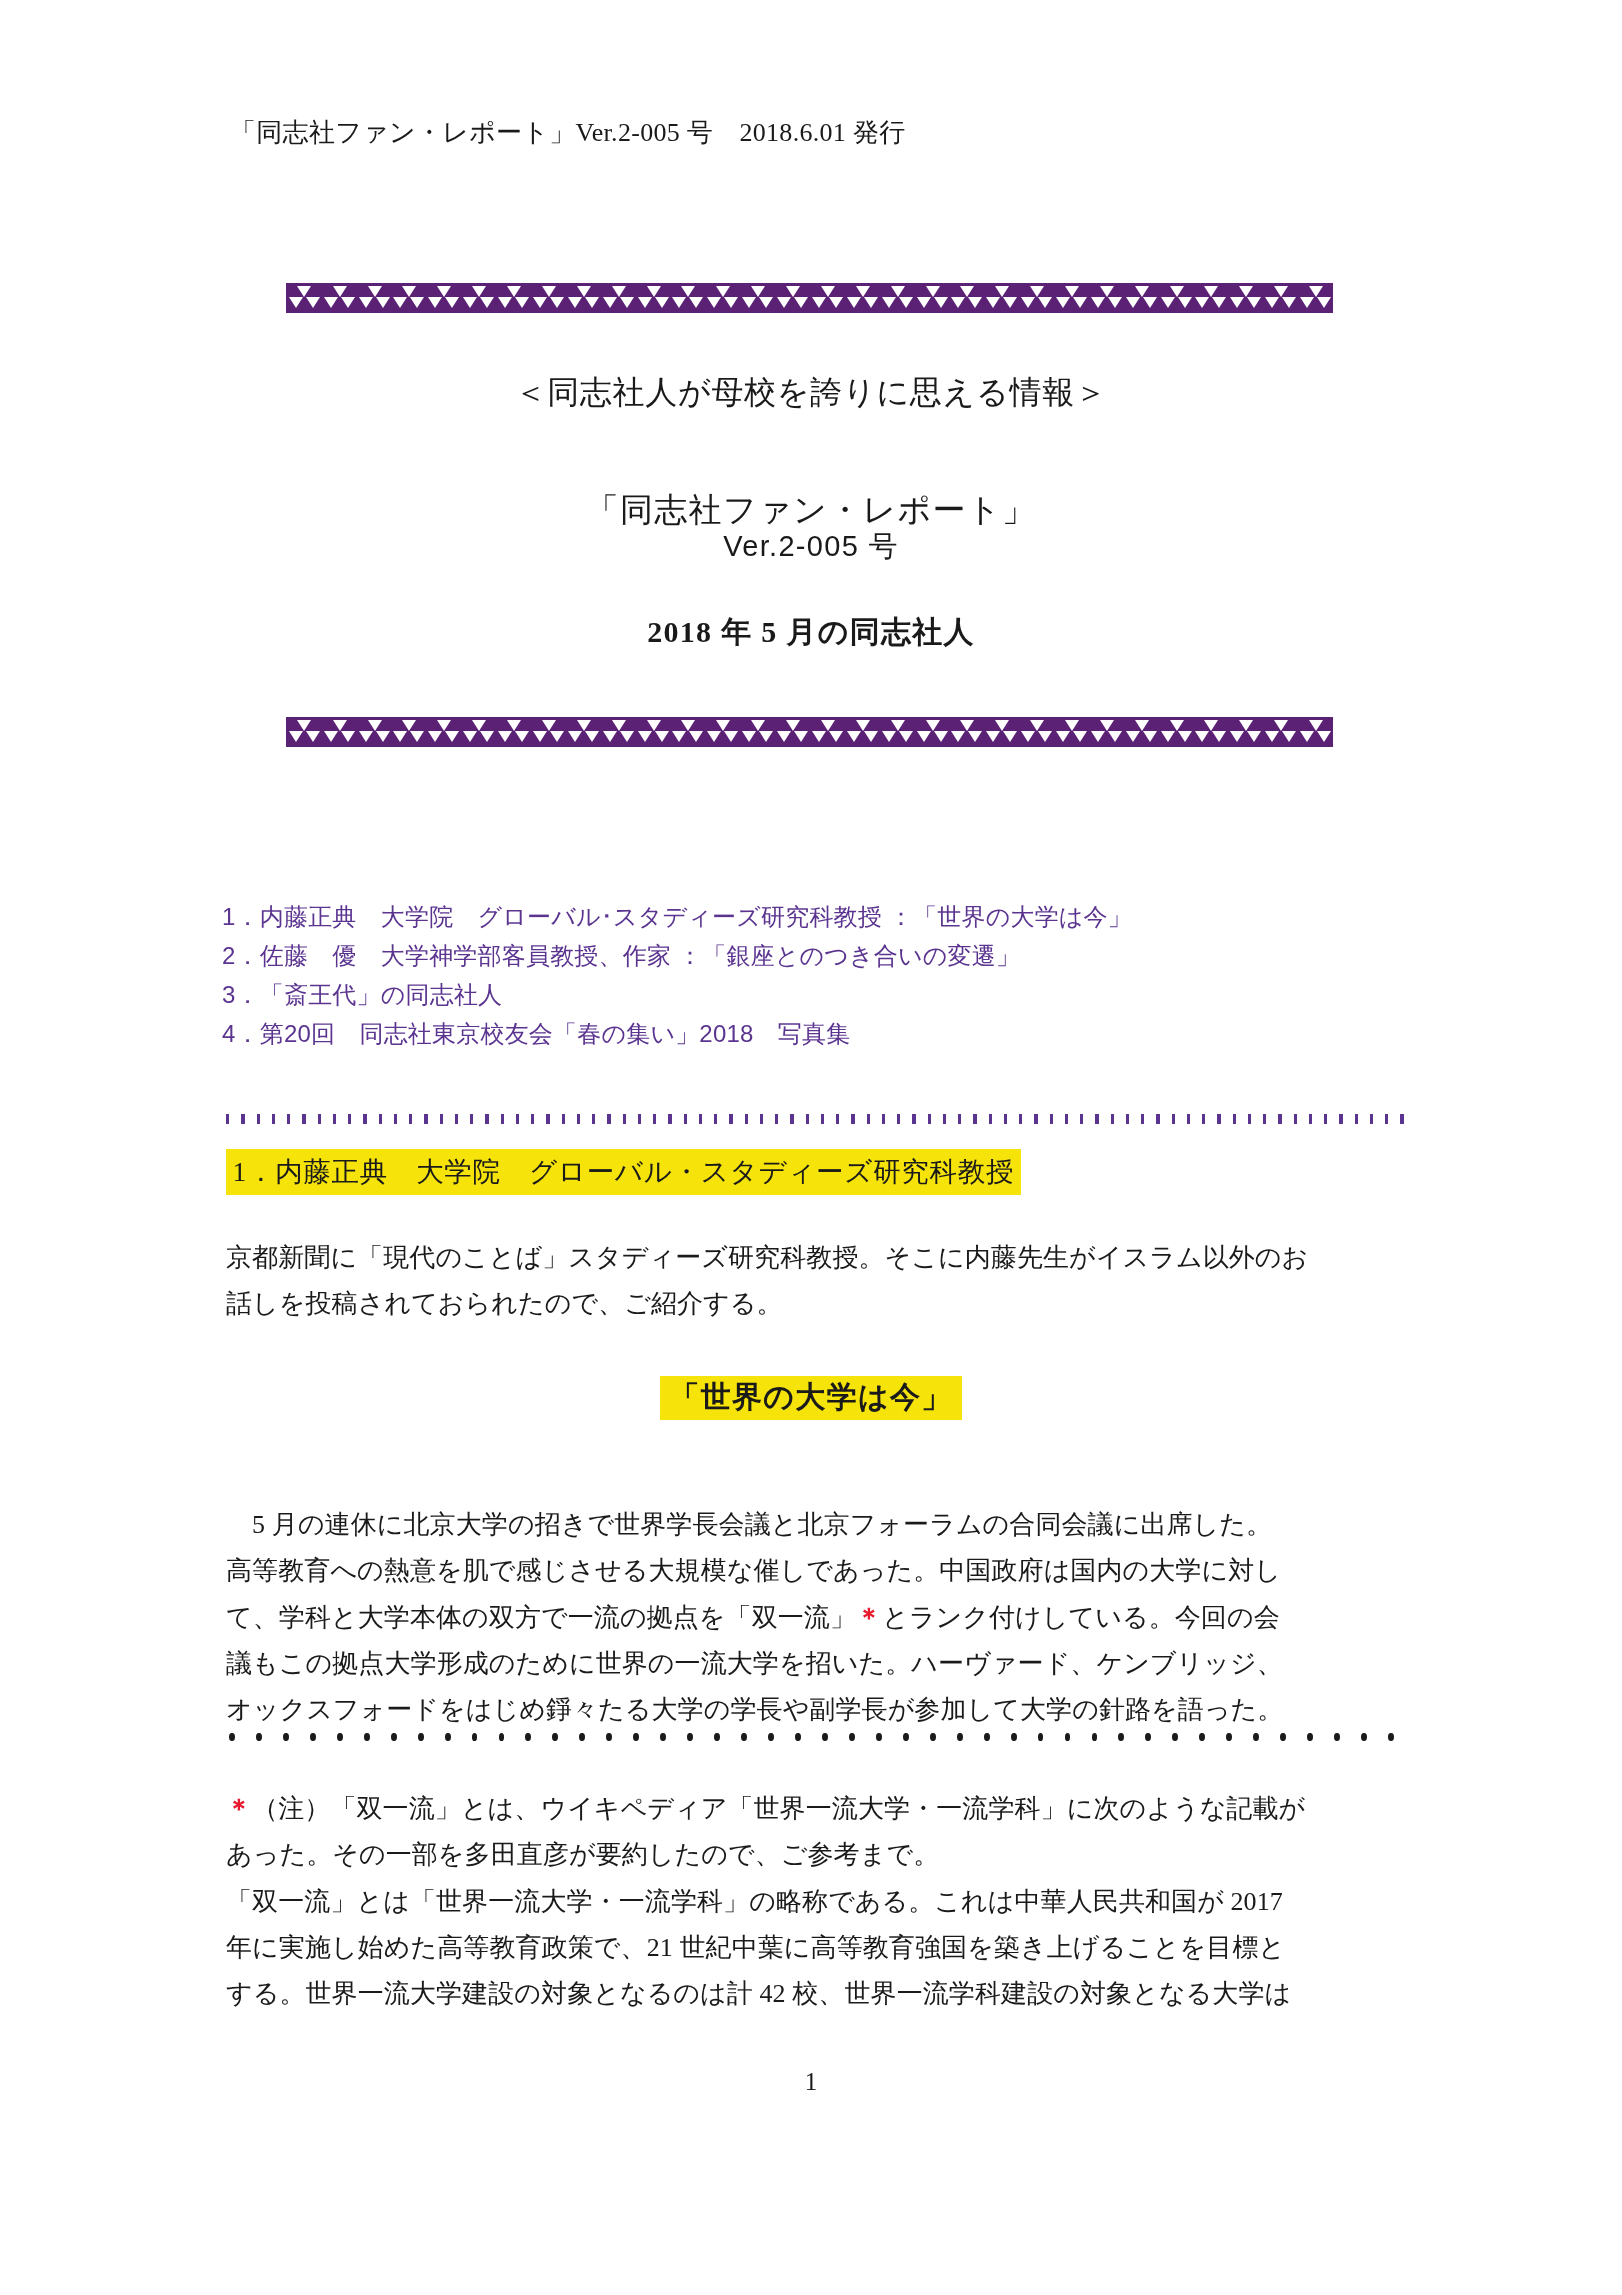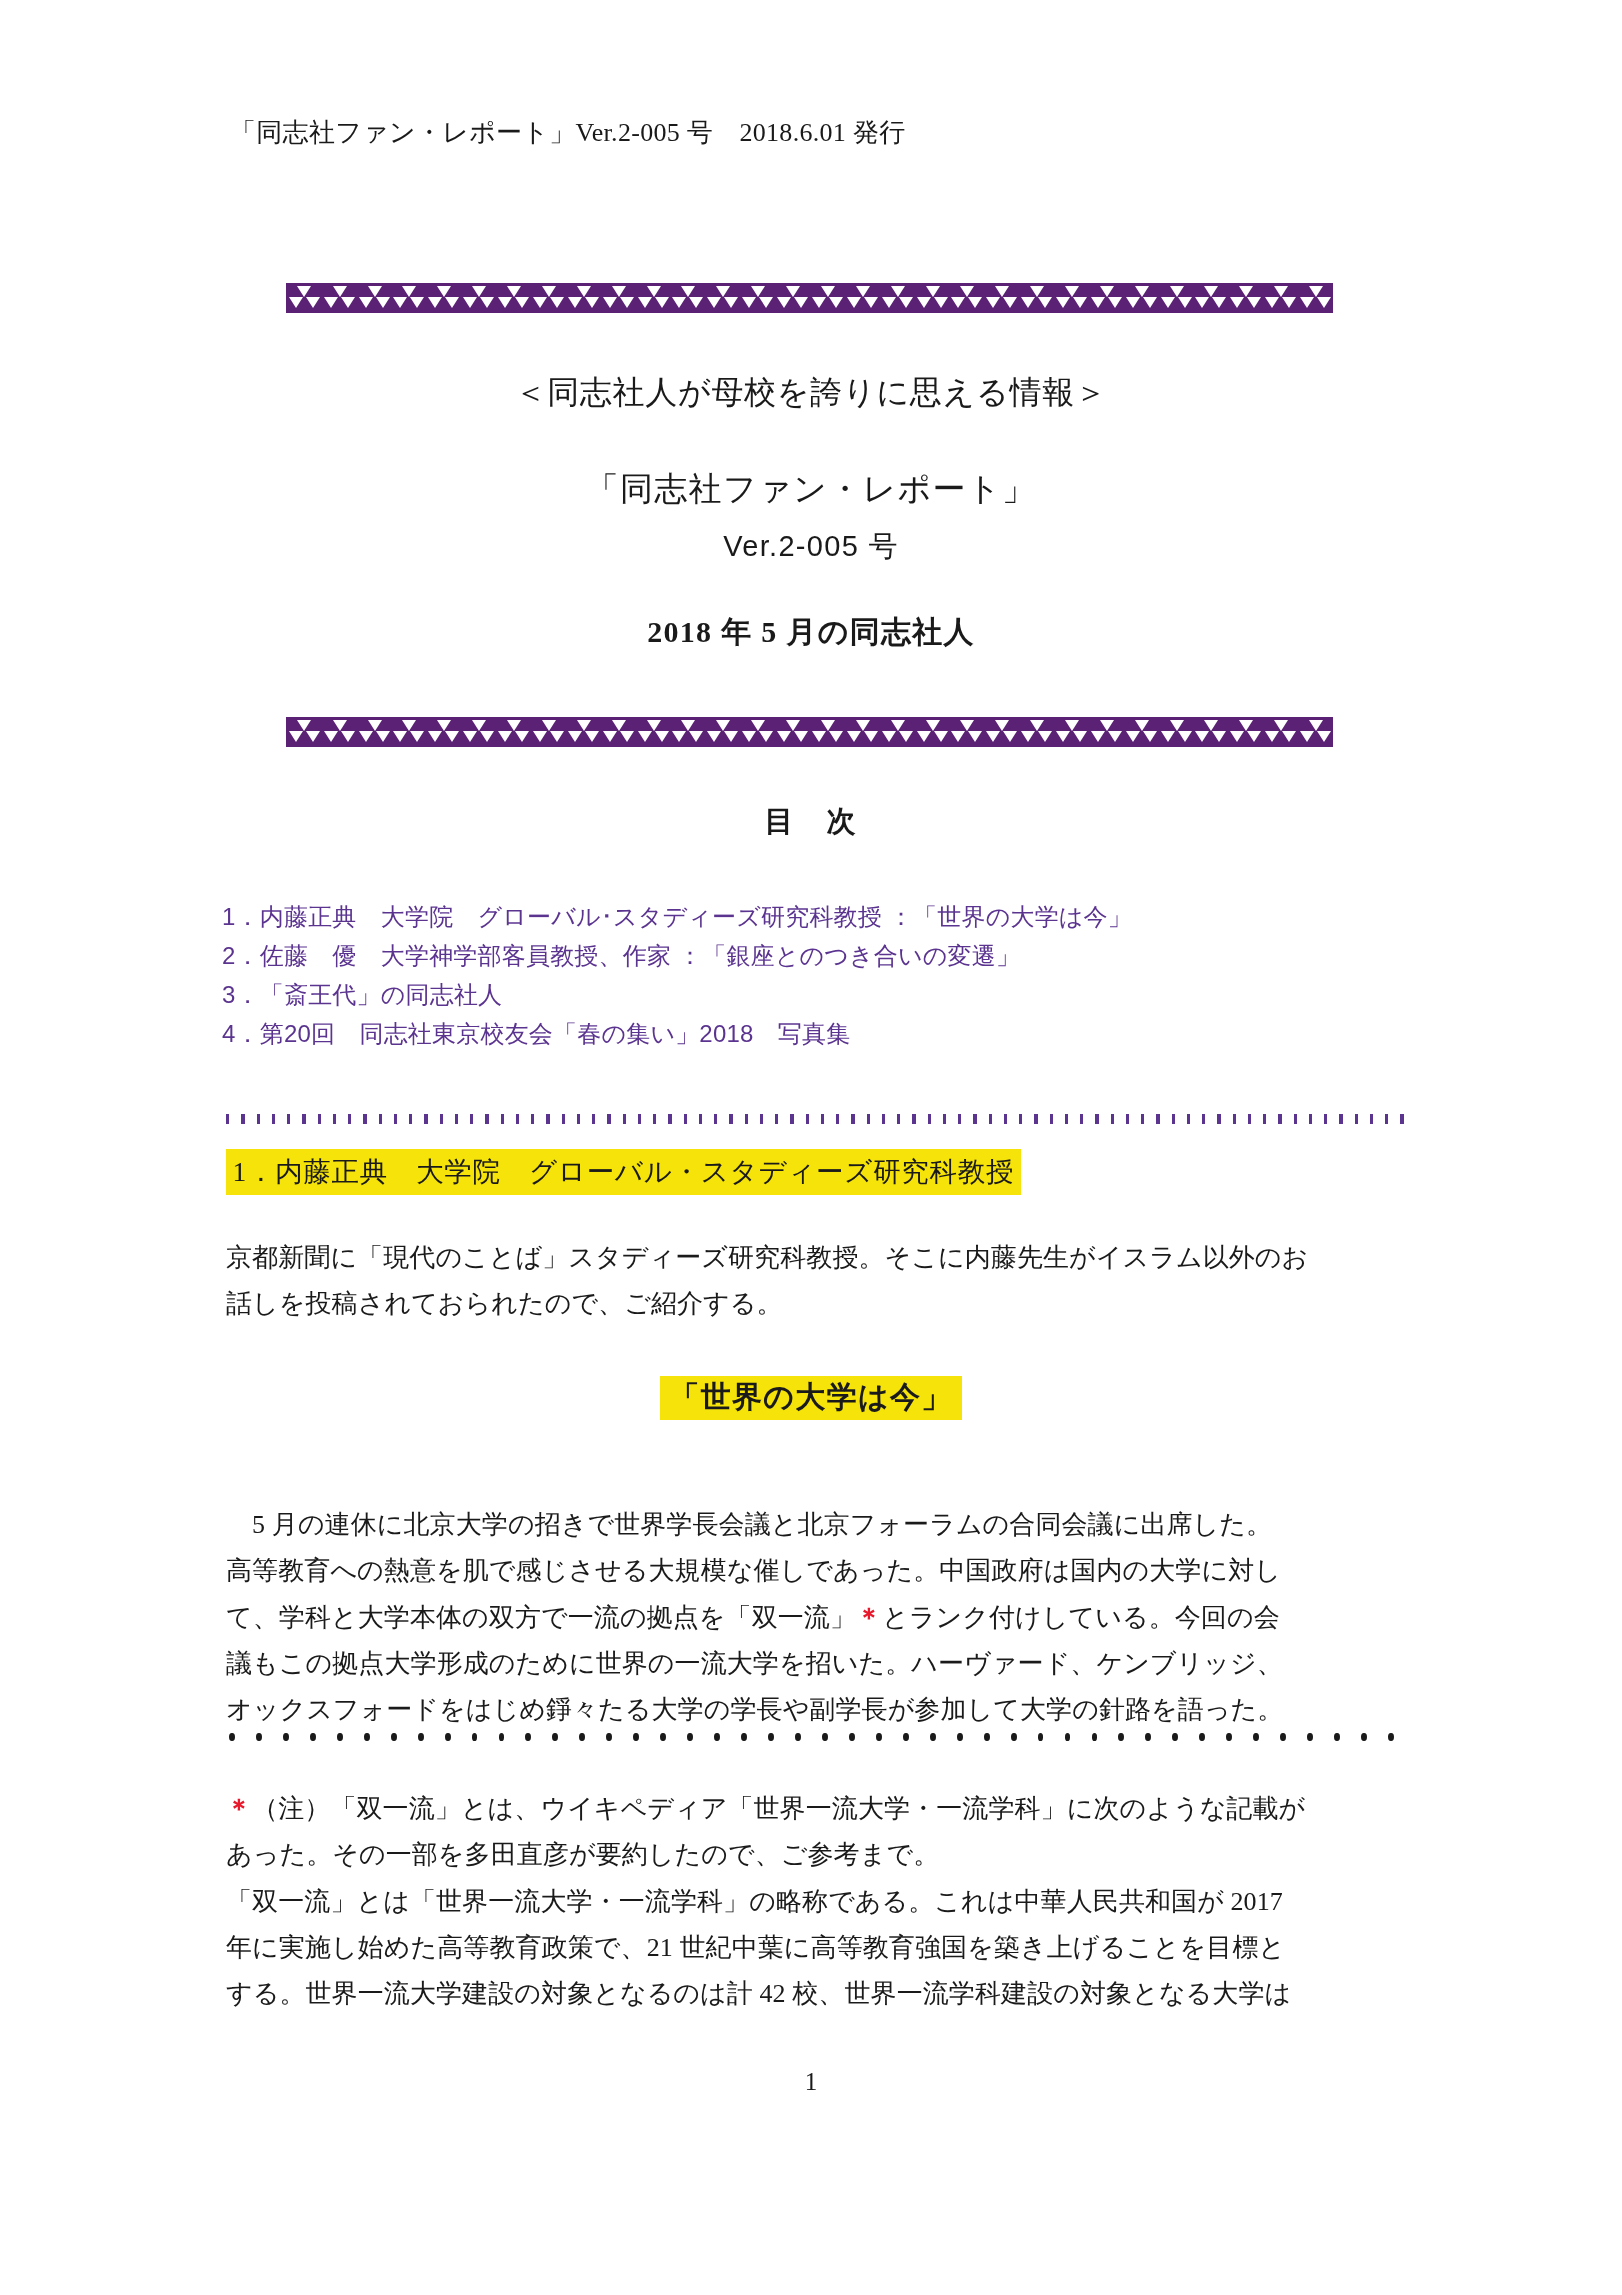--- a/index.html
+++ b/index.html
@@ -90,21 +90,21 @@
     white-space: nowrap;
   }
 
   .tagline {
     top: 371px;
     font-size: 32px;
     font-family: "Liberation Sans", "DejaVu Sans", sans-serif;
     letter-spacing: 0.7px;
   }
   .report-title {
-    top: 467px;
+    top: 488px;
     font-size: 33px;
     font-family: "Liberation Sans", "DejaVu Sans", sans-serif;
     letter-spacing: 1.3px;
   }
   .report-version {
     top: 527px;
     font-size: 29px;
     font-family: "Liberation Sans", "DejaVu Sans", sans-serif;
     letter-spacing: 1.3px;
   }
@@ -553,21 +553,20 @@
         <div class="tri-left-slot" style="border-top-color: rgb(255, 255, 255);"></div>
         <div class="tri-right-slot" style="border-top-color: rgb(255, 255, 255);"></div>
       </div>
       <div class="tri-group" style="left: 1012px;">
         <div class="tri-up-slot" style="border-top-color: rgb(255, 255, 255);"></div>
         <div class="tri-left-slot" style="border-top-color: rgb(255, 255, 255);"></div>
         <div class="tri-right-slot" style="border-top-color: rgb(255, 255, 255);"></div>
       </div>
     </div>
 
-  <div class="center-line toc-heading">目　次</div>
 
   <div class="toc">
     <div class="toc-item">1．内藤正典　大学院　グローバル･スタディーズ研究科教授 ：「世界の大学は今」</div>
     <div class="toc-item">2．佐藤　優　大学神学部客員教授、作家 ：「銀座とのつき合いの変遷」</div>
     <div class="toc-item">3．「斎王代」の同志社人</div>
     <div class="toc-item">4．第20回　同志社東京校友会「春の集い」2018　写真集</div>
   </div>
 
   <div class="sep-dash-row" id="sep-dash">
       <i style="background: rgb(91, 52, 144);"></i>

